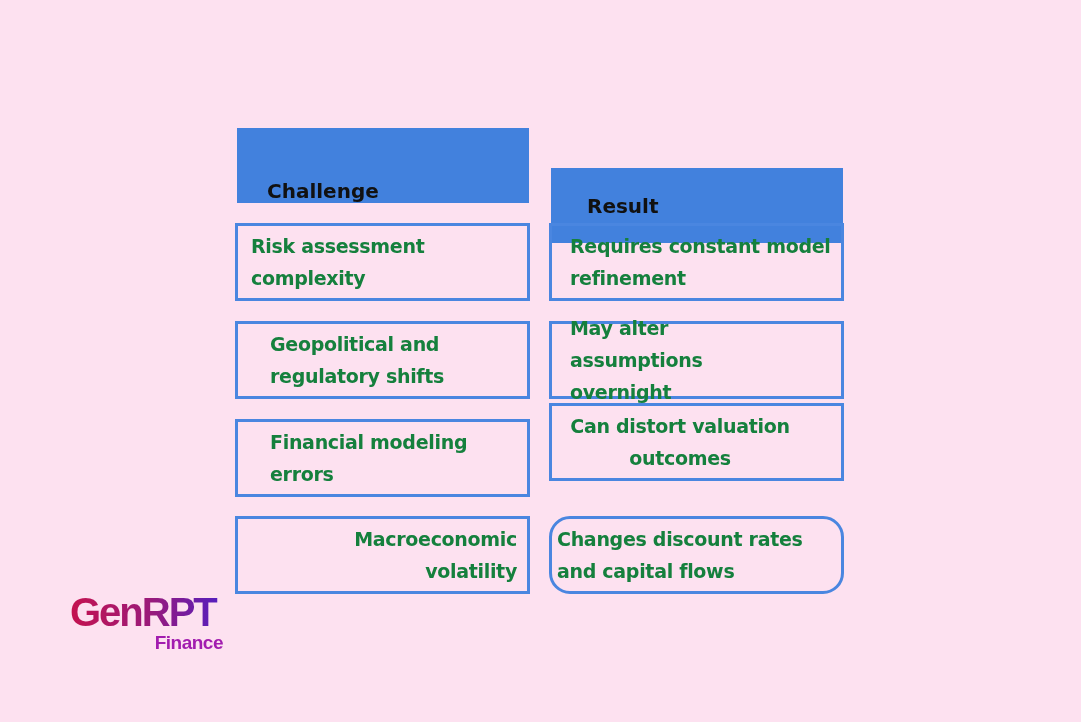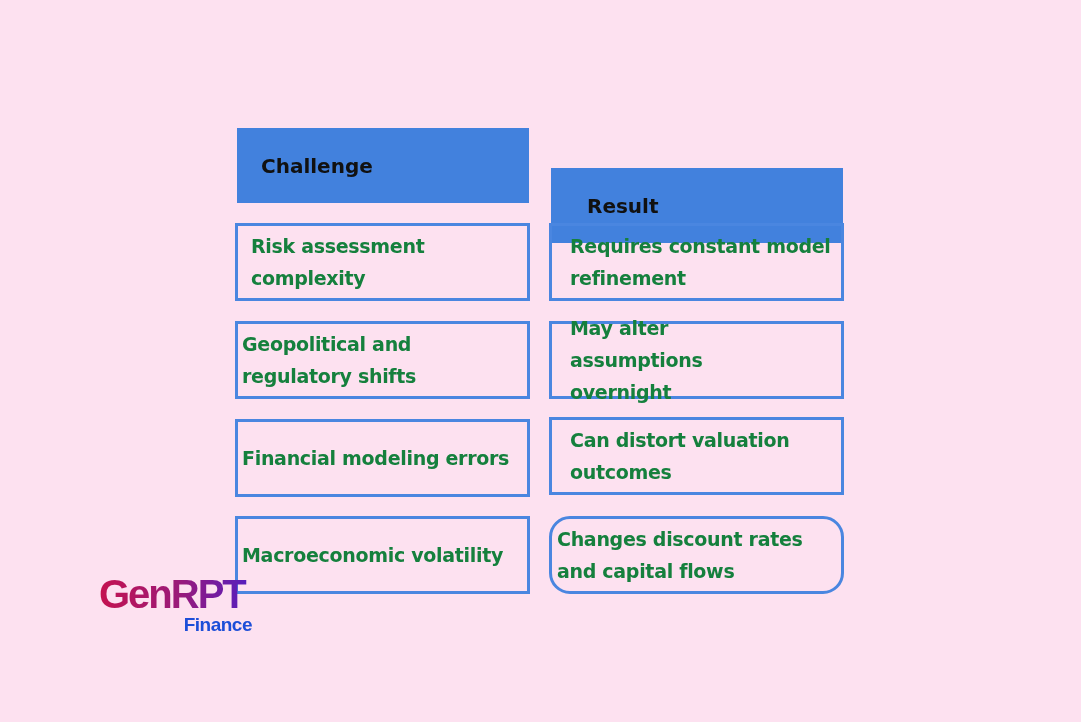--- a/index.html
+++ b/index.html
@@ -14,61 +14,60 @@
       position: absolute;
       background: #4281dd;
       height: 75px;
       top: 128px;
       display: flex; align-items: center;
       font-weight: bold;
       font-size: 20px;
       color: #111;
       box-sizing: border-box;
     }
-    .h-left { left: 237px; width: 292px; padding-left: 24px; }
+    .h-left { left: 237px; width: 292px; padding-left: 30px; align-items: flex-end; }
     .h-right { left: 551px; width: 292px; padding-left: 36px; margin-top: 40px; }
     .cell {
       position: absolute;
       border: 3px solid #4a86e0;
       box-sizing: border-box;
       width: 295px; height: 78px;
       display: flex; align-items: center;
       font-weight: bold;
       font-size: 19px;
       line-height: 32px;
       color: #15803d;
       letter-spacing: -0.3px;
     }
-    .c-left { left: 235px; padding-left: 4px; padding-right: 10px; }
+    .c-left { left: 235px; padding-left: 32px; padding-right: 10px; }
     .c-right { left: 549px; padding-left: 18px; padding-right: 10px; }
     .c-right.tight { padding-left: 5px; border-radius: 21px; }
     .c-left.first { padding-left: 13px; }
     .cell span { display: block; }
     .logo {
       position: absolute;
-      left: 70px; top: 572px;
+      left: 70px; top: 590px;
       width: 160px;
-      margin-left: 29px;
     }
     .logo-main {
       font-family: "Liberation Sans", sans-serif;
       font-weight: bold;
       font-size: 40px;
       letter-spacing: -2px;
       line-height: 44px;
       background: linear-gradient(90deg, #c4124f 0%, #9a1a7a 50%, #4a1fc9 100%);
       -webkit-background-clip: text;
       background-clip: text;
       color: transparent;
     }
     .logo-sub {
       font-family: "Liberation Sans", sans-serif;
       font-weight: bold;
       font-size: 19px;
-      color: #1d4ed8;
+      color: #a21caf;
       text-align: right;
       width: 153px;
       line-height: 18px;
       letter-spacing: -0.5px;
     }
   </style>
 </head>
 <body>
 
 <div class="header h-left">
@@ -88,21 +87,21 @@
 <div class="cell c-left" style="top:321px;">
   <span style="width:200px">Geopolitical and regulatory shifts</span>
 </div>
 <div class="cell c-right" style="top:321px;">
   <span style="width:230px">May alter assumptions overnight</span>
 </div>
 
 <div class="cell c-left" style="top:419px;">
   <span>Financial modeling errors</span>
 </div>
-<div class="cell c-right" style="top:417px;">
+<div class="cell c-right" style="top:403px;text-align:center;">
   <span style="width:220px">Can distort valuation outcomes</span>
 </div>
 
 <div class="cell c-left" style="top:516px;text-align:right;">
   <span>Macroeconomic volatility</span>
 </div>
 <div class="cell c-right tight" style="top:516px;">
   <span>Changes discount rates and capital flows</span>
 </div>
 

